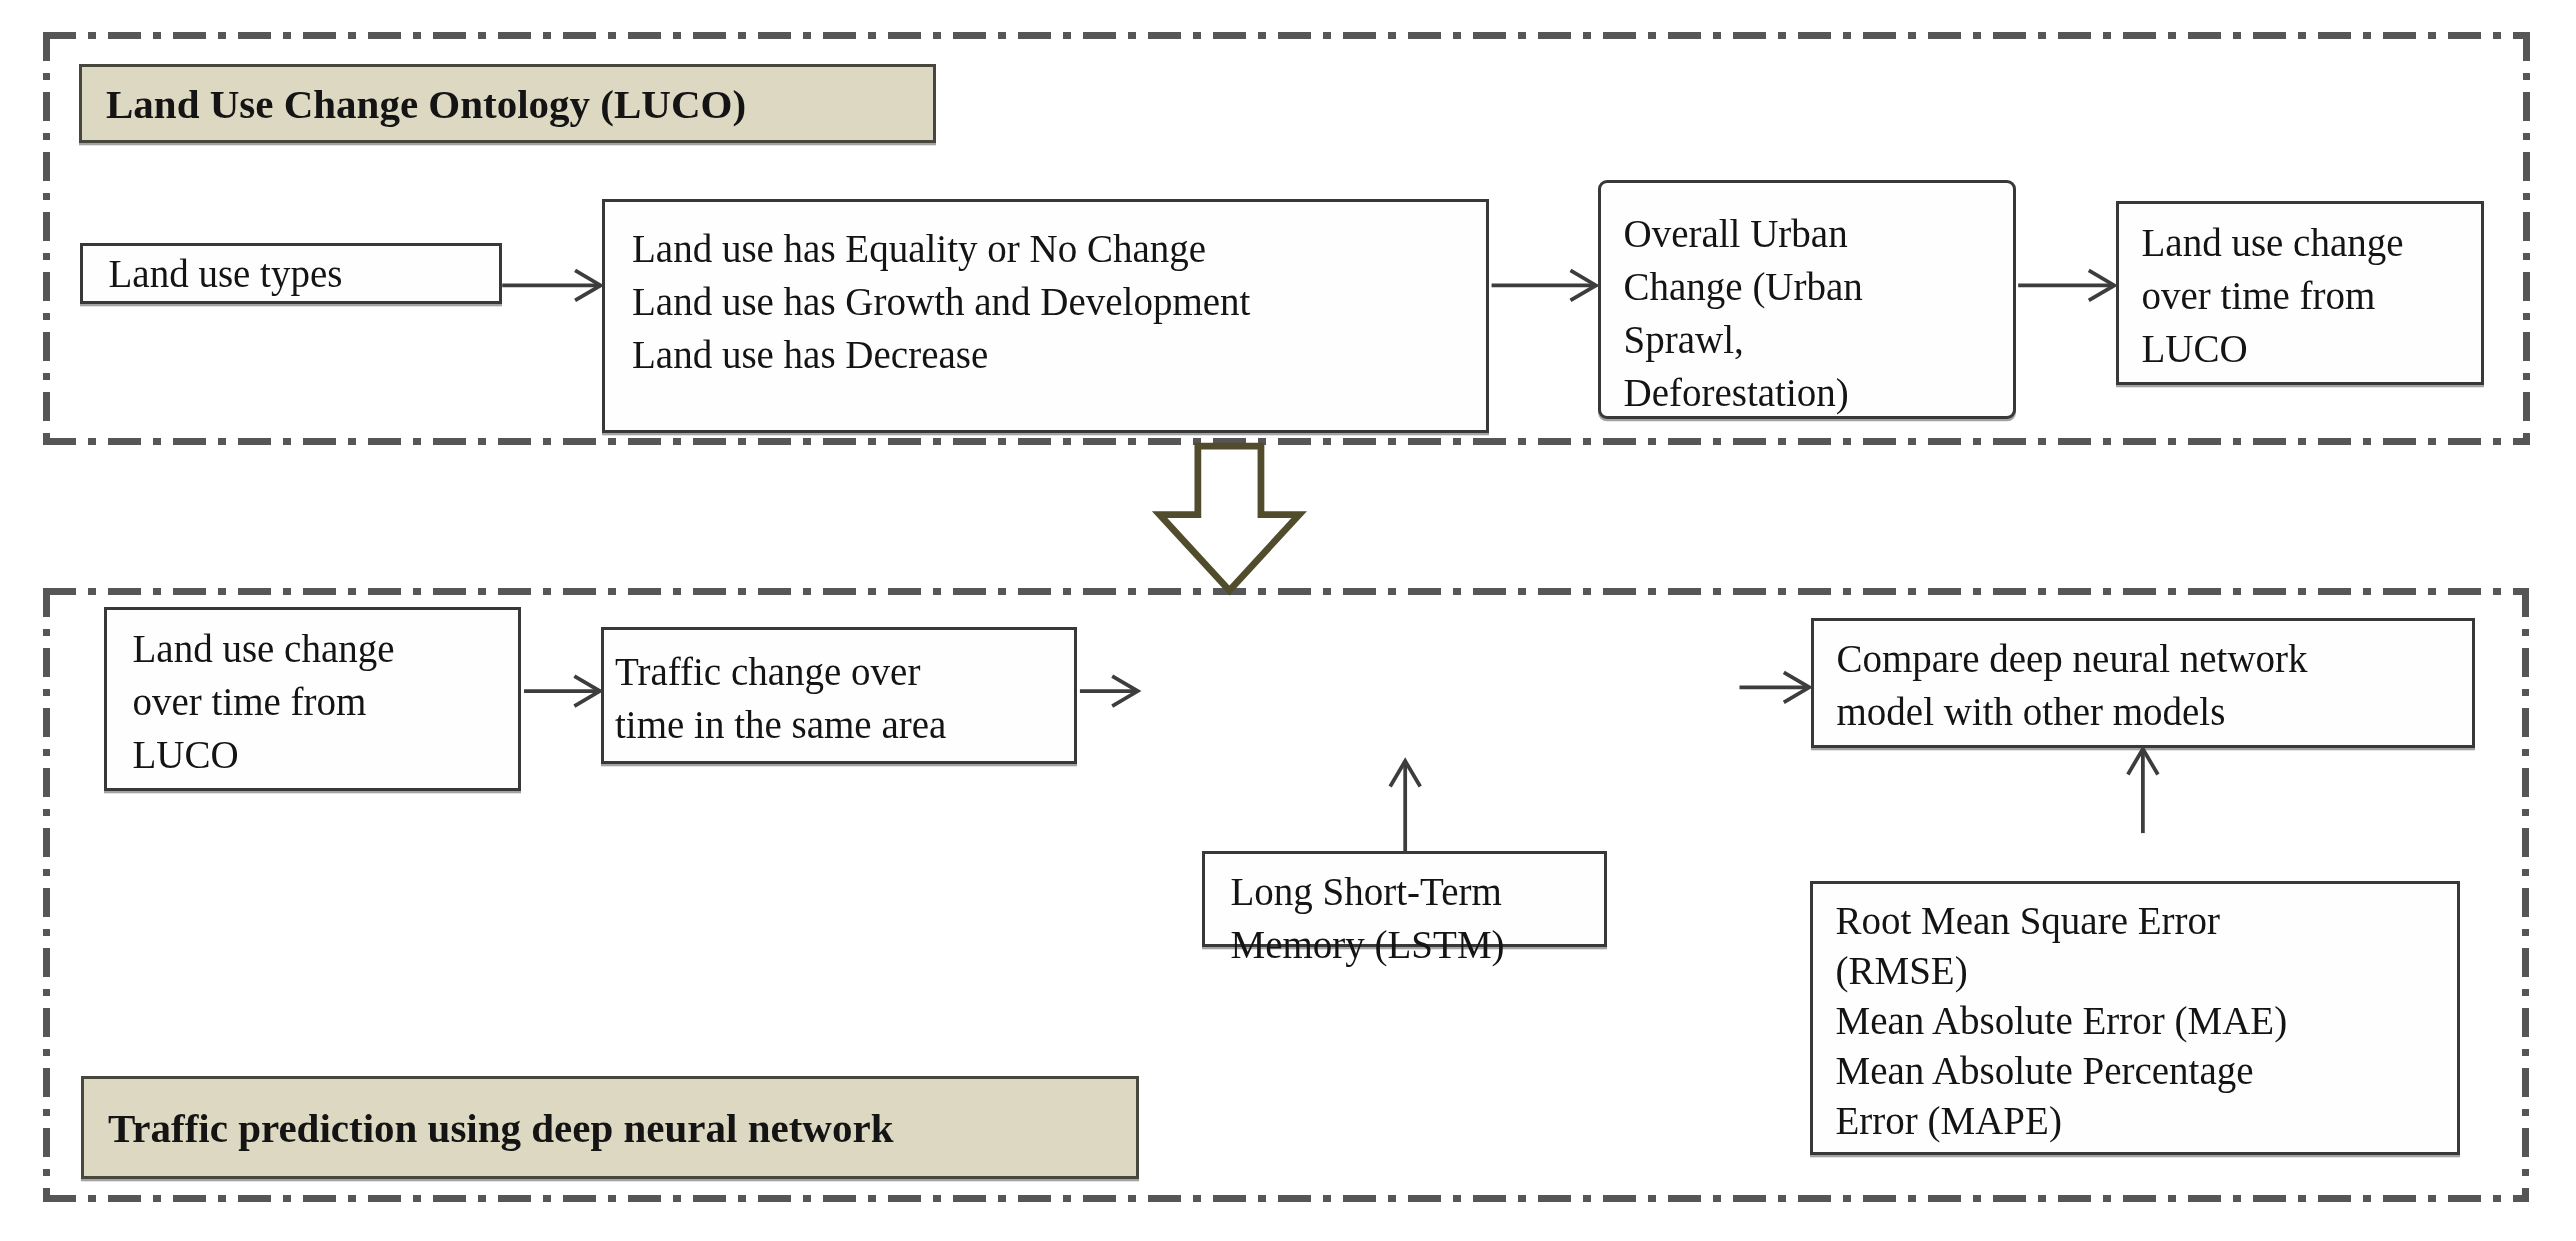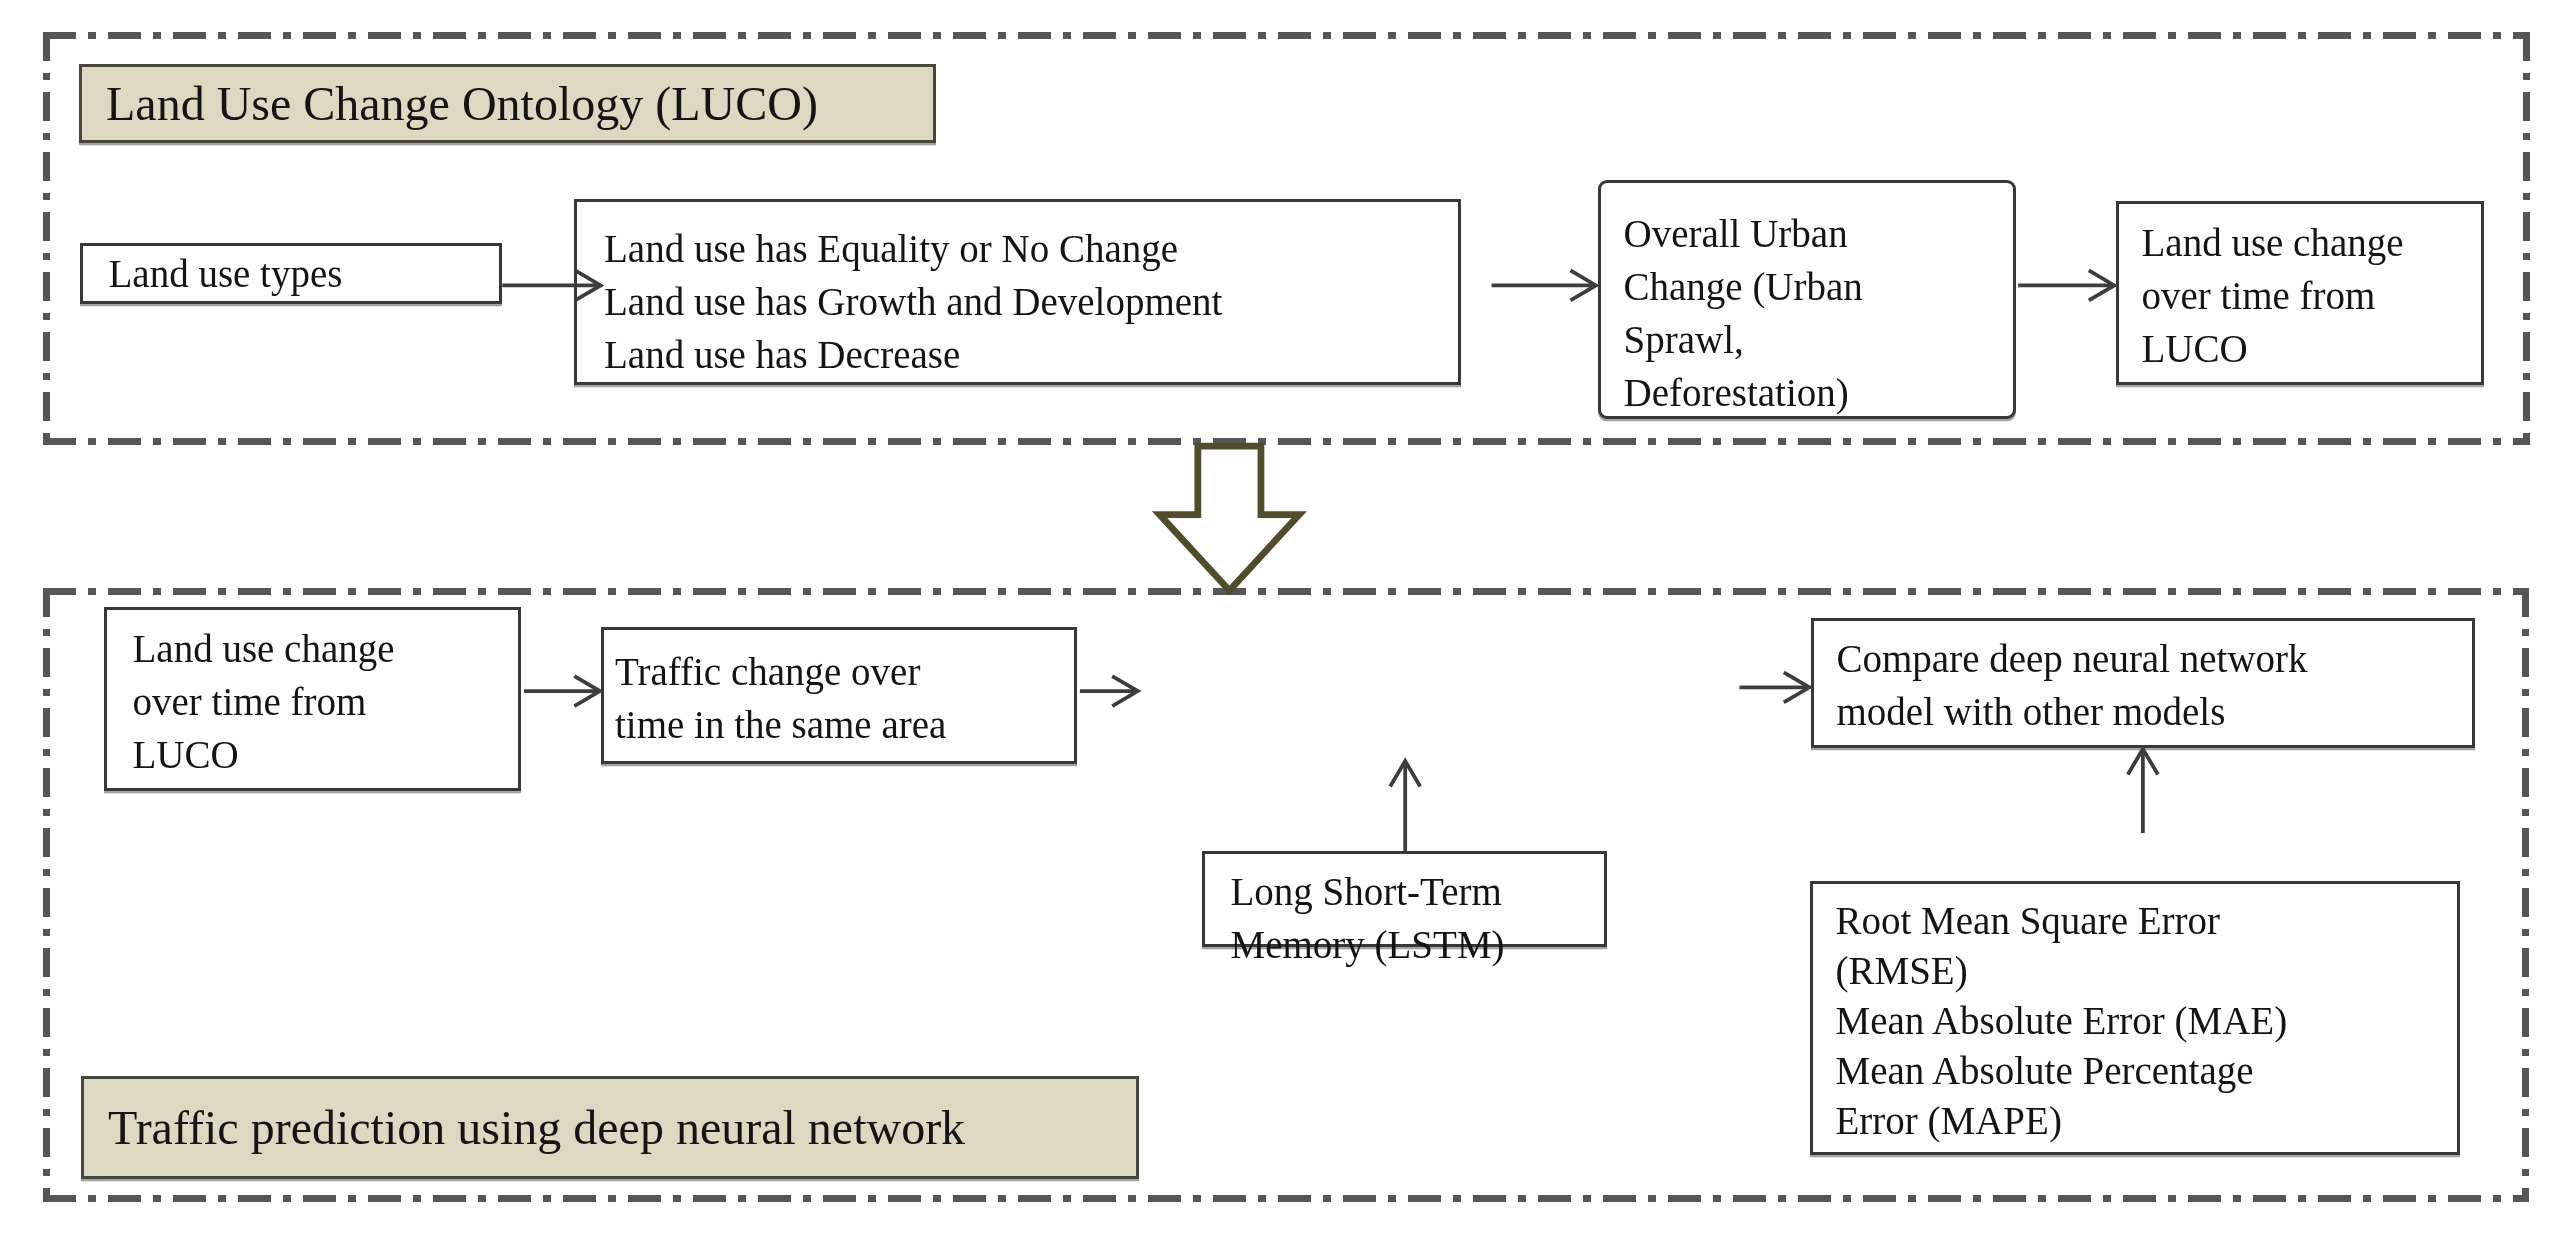--- a/index.html
+++ b/index.html
@@ -31,21 +31,21 @@
   }
   .center-y{display:flex;align-items:center;}
   
   .titlebox{
     position:absolute;
     background:#ddd8c2;
     border:3.8px solid #48473d;
     box-shadow:0 2.3px 0 #a3a3a3;
     box-sizing:border-box;
     display:flex;align-items:center;
-    font-size:48px;font-weight:normal;
+    font-size:41px;font-weight:bold;
     padding-left:24px;
   }
   
   svg.overlay{position:absolute;left:0;top:0;}
   .conn{stroke:#3d3d3d;stroke-width:5;fill:none;}
   .blockarrow{fill:#ffffff;stroke:#514d2c;stroke-width:9;stroke-linejoin:miter;}
 </style>
 </head>
 <body>
 
@@ -68,21 +68,21 @@
   <div class="titlebox" style="left:79px;top:64px;width:857px;height:79px;">
     <span>Land Use Change Ontology (LUCO)</span>
   </div>
 
   <div class="titlebox" style="left:81px;top:1076px;width:1058px;height:103px;">
     <span>Traffic prediction using deep neural network</span>
   </div>
 
   <div class="box center-y" style="left:80px;top:243px;width:422px;height:61px;padding-left:25.5px;">Land use types</div>
 
-  <div class="box" style="left:574px;top:199px;width:887px;height:186px;padding:19.5px 27px;">Land use has Equality or No Change
+  <div class="box" style="left:602px;top:199px;width:887px;height:234px;padding:19.5px 27px;">Land use has Equality or No Change
 Land use has Growth and Development
 Land use has Decrease</div>
 
   <div class="box" style="left:1598px;top:180px;width:418px;height:239px;padding:24px 22.5px;border-radius:9px;">Overall Urban
 Change (Urban
 Sprawl,
 Deforestation)</div>
 
   <div class="box" style="left:2116px;top:201px;width:368px;height:184px;padding:12px 22.5px;">Land use change
 over time from

